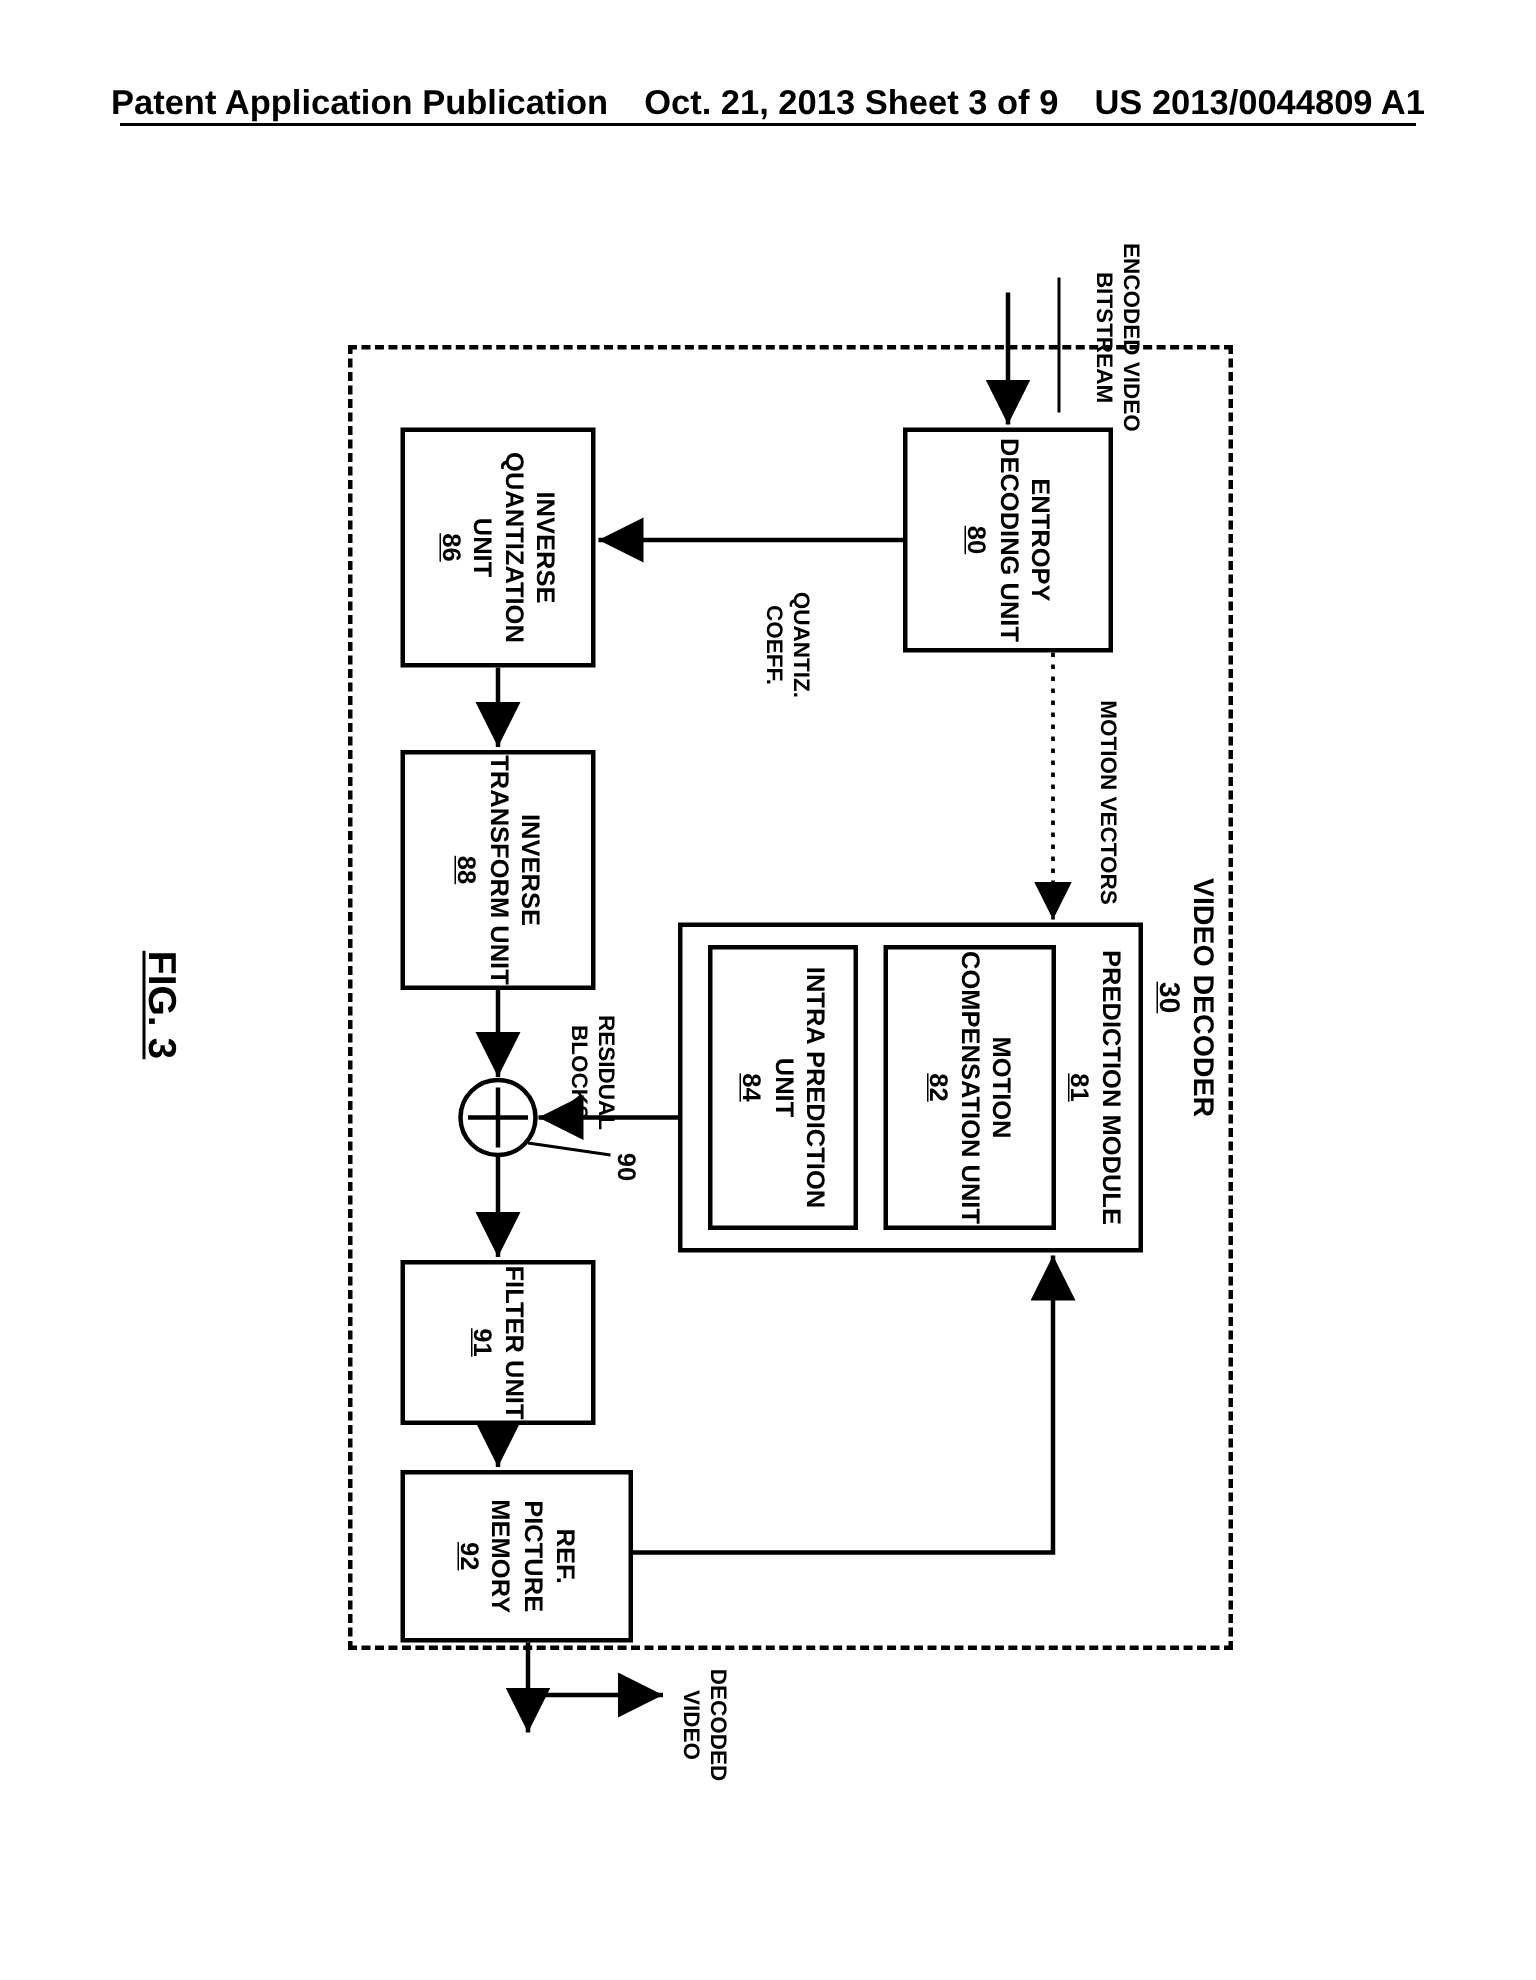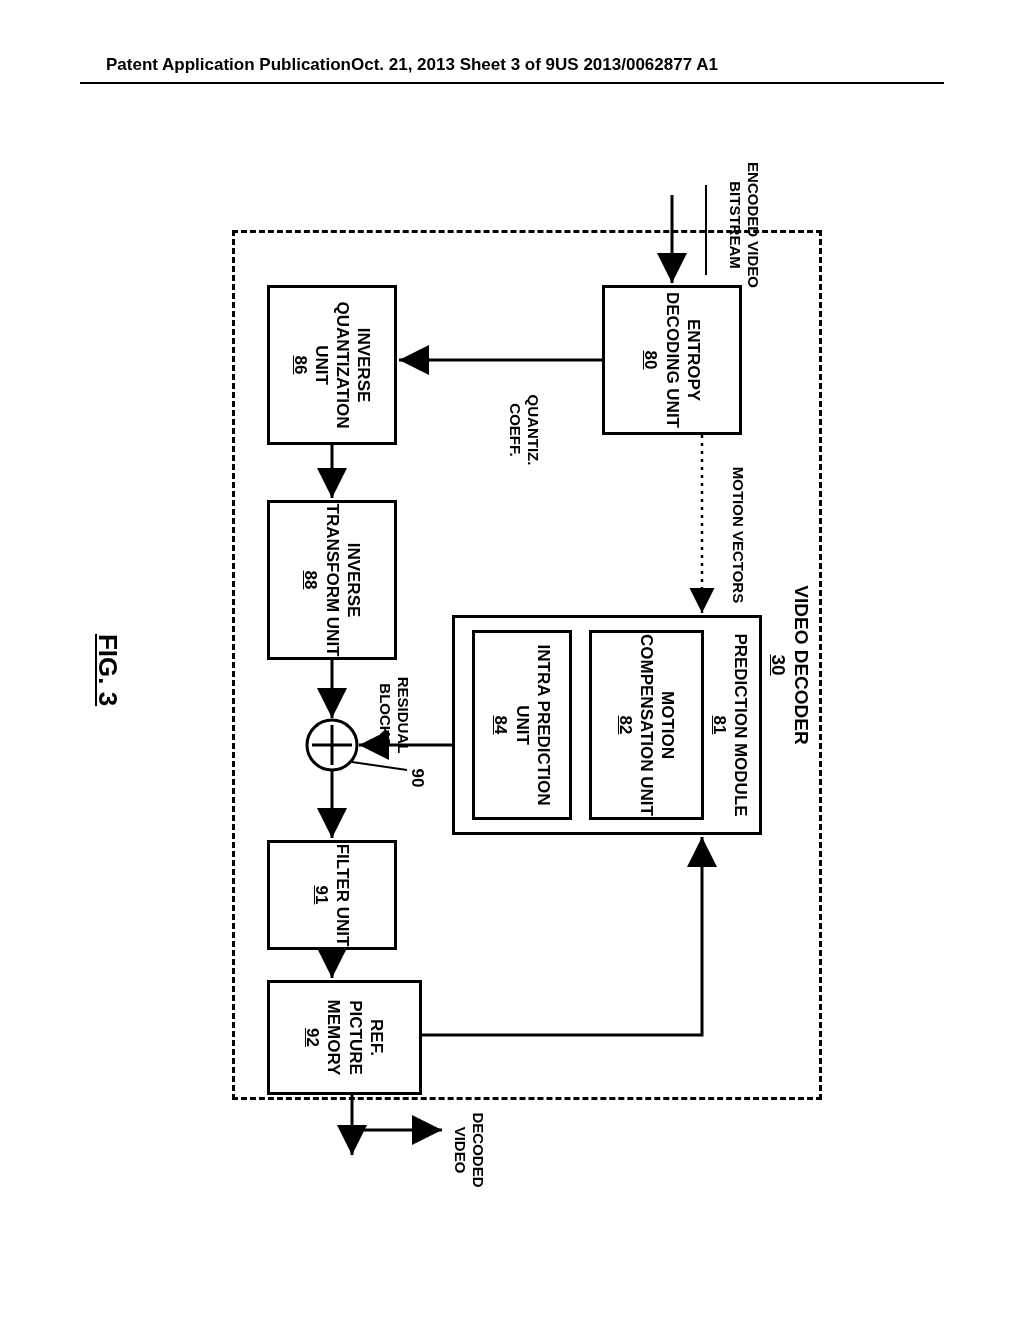--- a/index.html
+++ b/index.html
@@ -8,24 +8,24 @@
     background: #fff;
     width: 1024px;
     height: 1320px;
     position: relative;
   }
   .page-header {
     position: absolute;
     top: 55px;
     left: 0;
     width: 100%;
-    padding: 0 106px;
+    padding: 0 74px;
     display: flex;
-    justify-content: flex-start;
-    font-size: 17px;
+    justify-content: space-between;
+    font-size: 23px;
     font-weight: bold;
   }
   .hr {
     position: absolute;
     top: 82px;
     left: 80px;
     width: 864px;
     height: 2px;
     background: #000;
   }
@@ -87,21 +87,21 @@
     font-weight: bold;
     text-decoration: underline;
   }
 </style>
 </head>
 <body>
 
 <div class="page-header">
   <span>Patent Application Publication</span>
   <span>Oct. 21, 2013  Sheet 3 of 9</span>
-  <span>US 2013/0062877 A1</span>
+  <span>US 2013/0044809 A1</span>
 </div>
 <div class="hr"></div>
 
 <div class="diagram-wrap">
   <div class="canvas">
 
     <div class="dashed-box" style="left:60px; top:40px; width:870px; height:590px;"></div>
 
     <div class="lbl" style="left:60px; top:50px; width:870px; font-size:19px;">
       <span>VIDEO DECODER</span><br>

